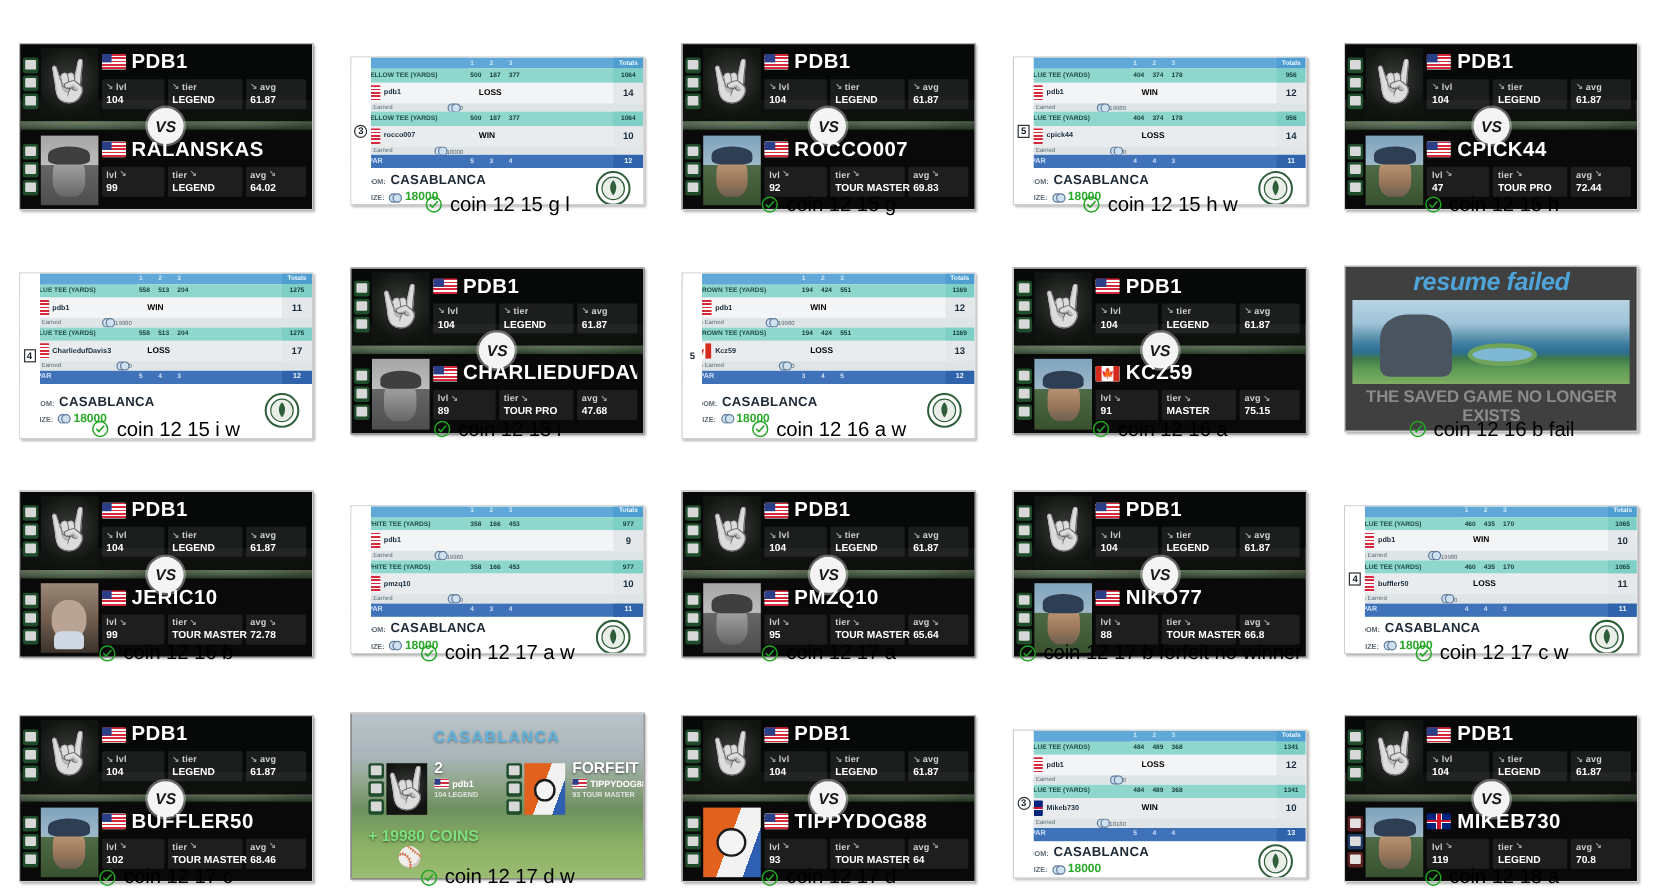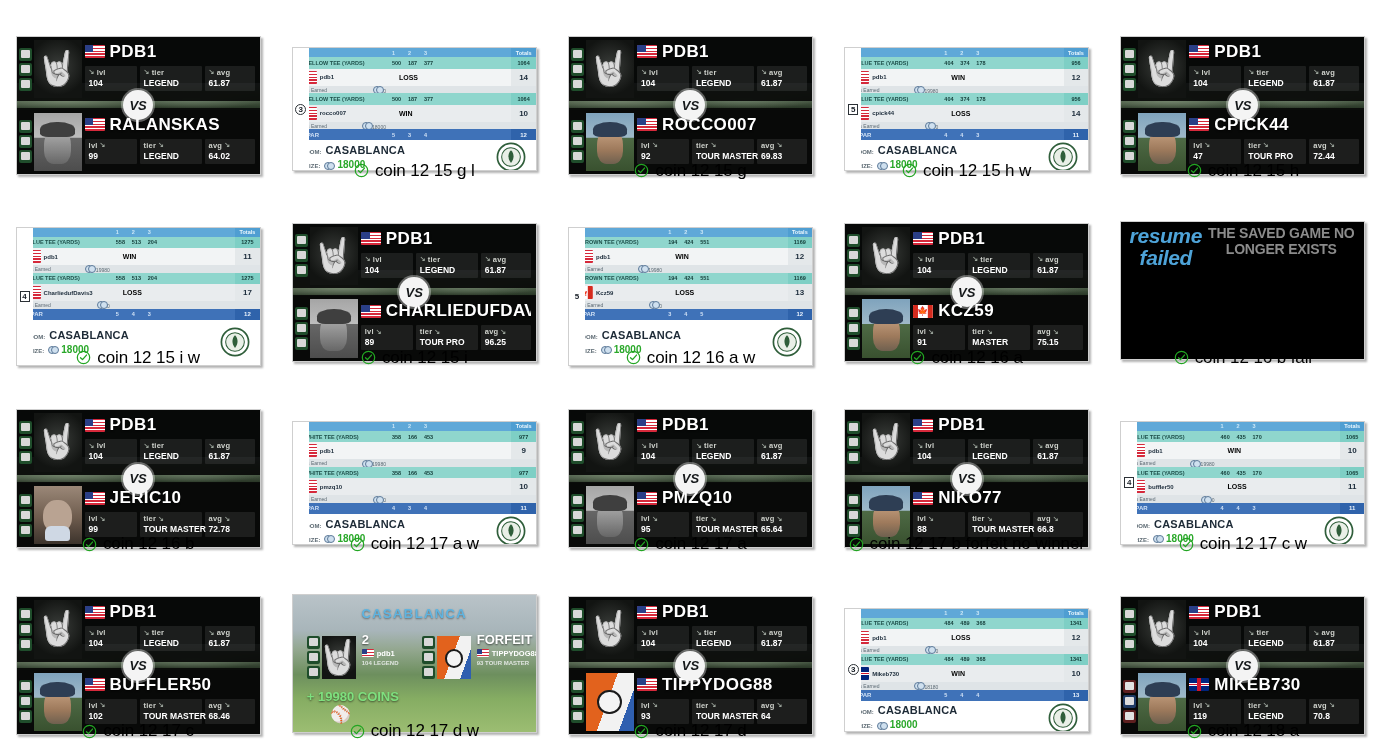--- a/index.html
+++ b/index.html
@@ -240,21 +240,21 @@
   .coinicon { display:inline-block; width:9px; height:7px; position:relative; }
   .coinicon::before, .coinicon::after {
     content:""; position:absolute; width:6px; height:6px; border-radius:50%;
     border:1.2px solid #5d7a99; background:#cfe0ef;
   }
   .coinicon::before { left:0; top:0.5px; }
   .coinicon::after  { left:3px; top:0.5px; }
   .clublogo { width:34px; height:34px; flex:none; position:relative; }
 
   
-  .fail-wrap { position:absolute; inset:0; background:#000000; display:flex; padding:3px 6px 5px; }
+  .fail-wrap { position:absolute; inset:0; background:#404040; display:flex; flex-direction:column; padding:3px 6px 5px; }
   .fail-title { text-align:center; font-size:21px; font-weight:bold; font-style:italic; color:#4ea3d8; letter-spacing:-.4px; line-height:1.05; }
   .fail-img {
     flex:1; margin:3px 0 2px; position:relative; overflow:hidden;
     background: linear-gradient(to bottom,#b7d4e4 0%, #9ec3d8 28%, #6f9fb8 40%, #3f7fa0 52%, #2c6f93 62%, #3f7a4a 70%, #5d9b55 82%, #7fae63 100%);
   }
   .fail-img::before{
     content:""; position:absolute; left:43%; top:58%; width:22%; height:16%;
     border-radius:50%; background:#7fb8d4; box-shadow:0 0 0 4px #6fa45a;
   }
   .fail-img::after{
@@ -1022,21 +1022,21 @@
                   <span>tier</span>
                   <span class="arr">↘</span>
                 </div>
                 <div class="v">TOUR PRO</div>
               </div>
               <div class="stat s3">
                 <div class="k">
                   <span>avg</span>
                   <span class="arr">↘</span>
                 </div>
-                <div class="v">96.25</div>
+                <div class="v">47.68</div>
               </div>
             </div>
           </div>
         </div>
       </div>
       <div class="caption">
         <svg class="chk" viewBox="0 0 16 16">
           <circle cx="8" cy="8" r="6.6" fill="none" stroke="#22a522" stroke-width="1.3"></circle>
           <path d="M4.8 8.2 L6.9 10.3 L11.2 5.4" fill="none" stroke="#22a522" stroke-width="1.4" stroke-linecap="round" stroke-linejoin="round"></path>
         </svg>

